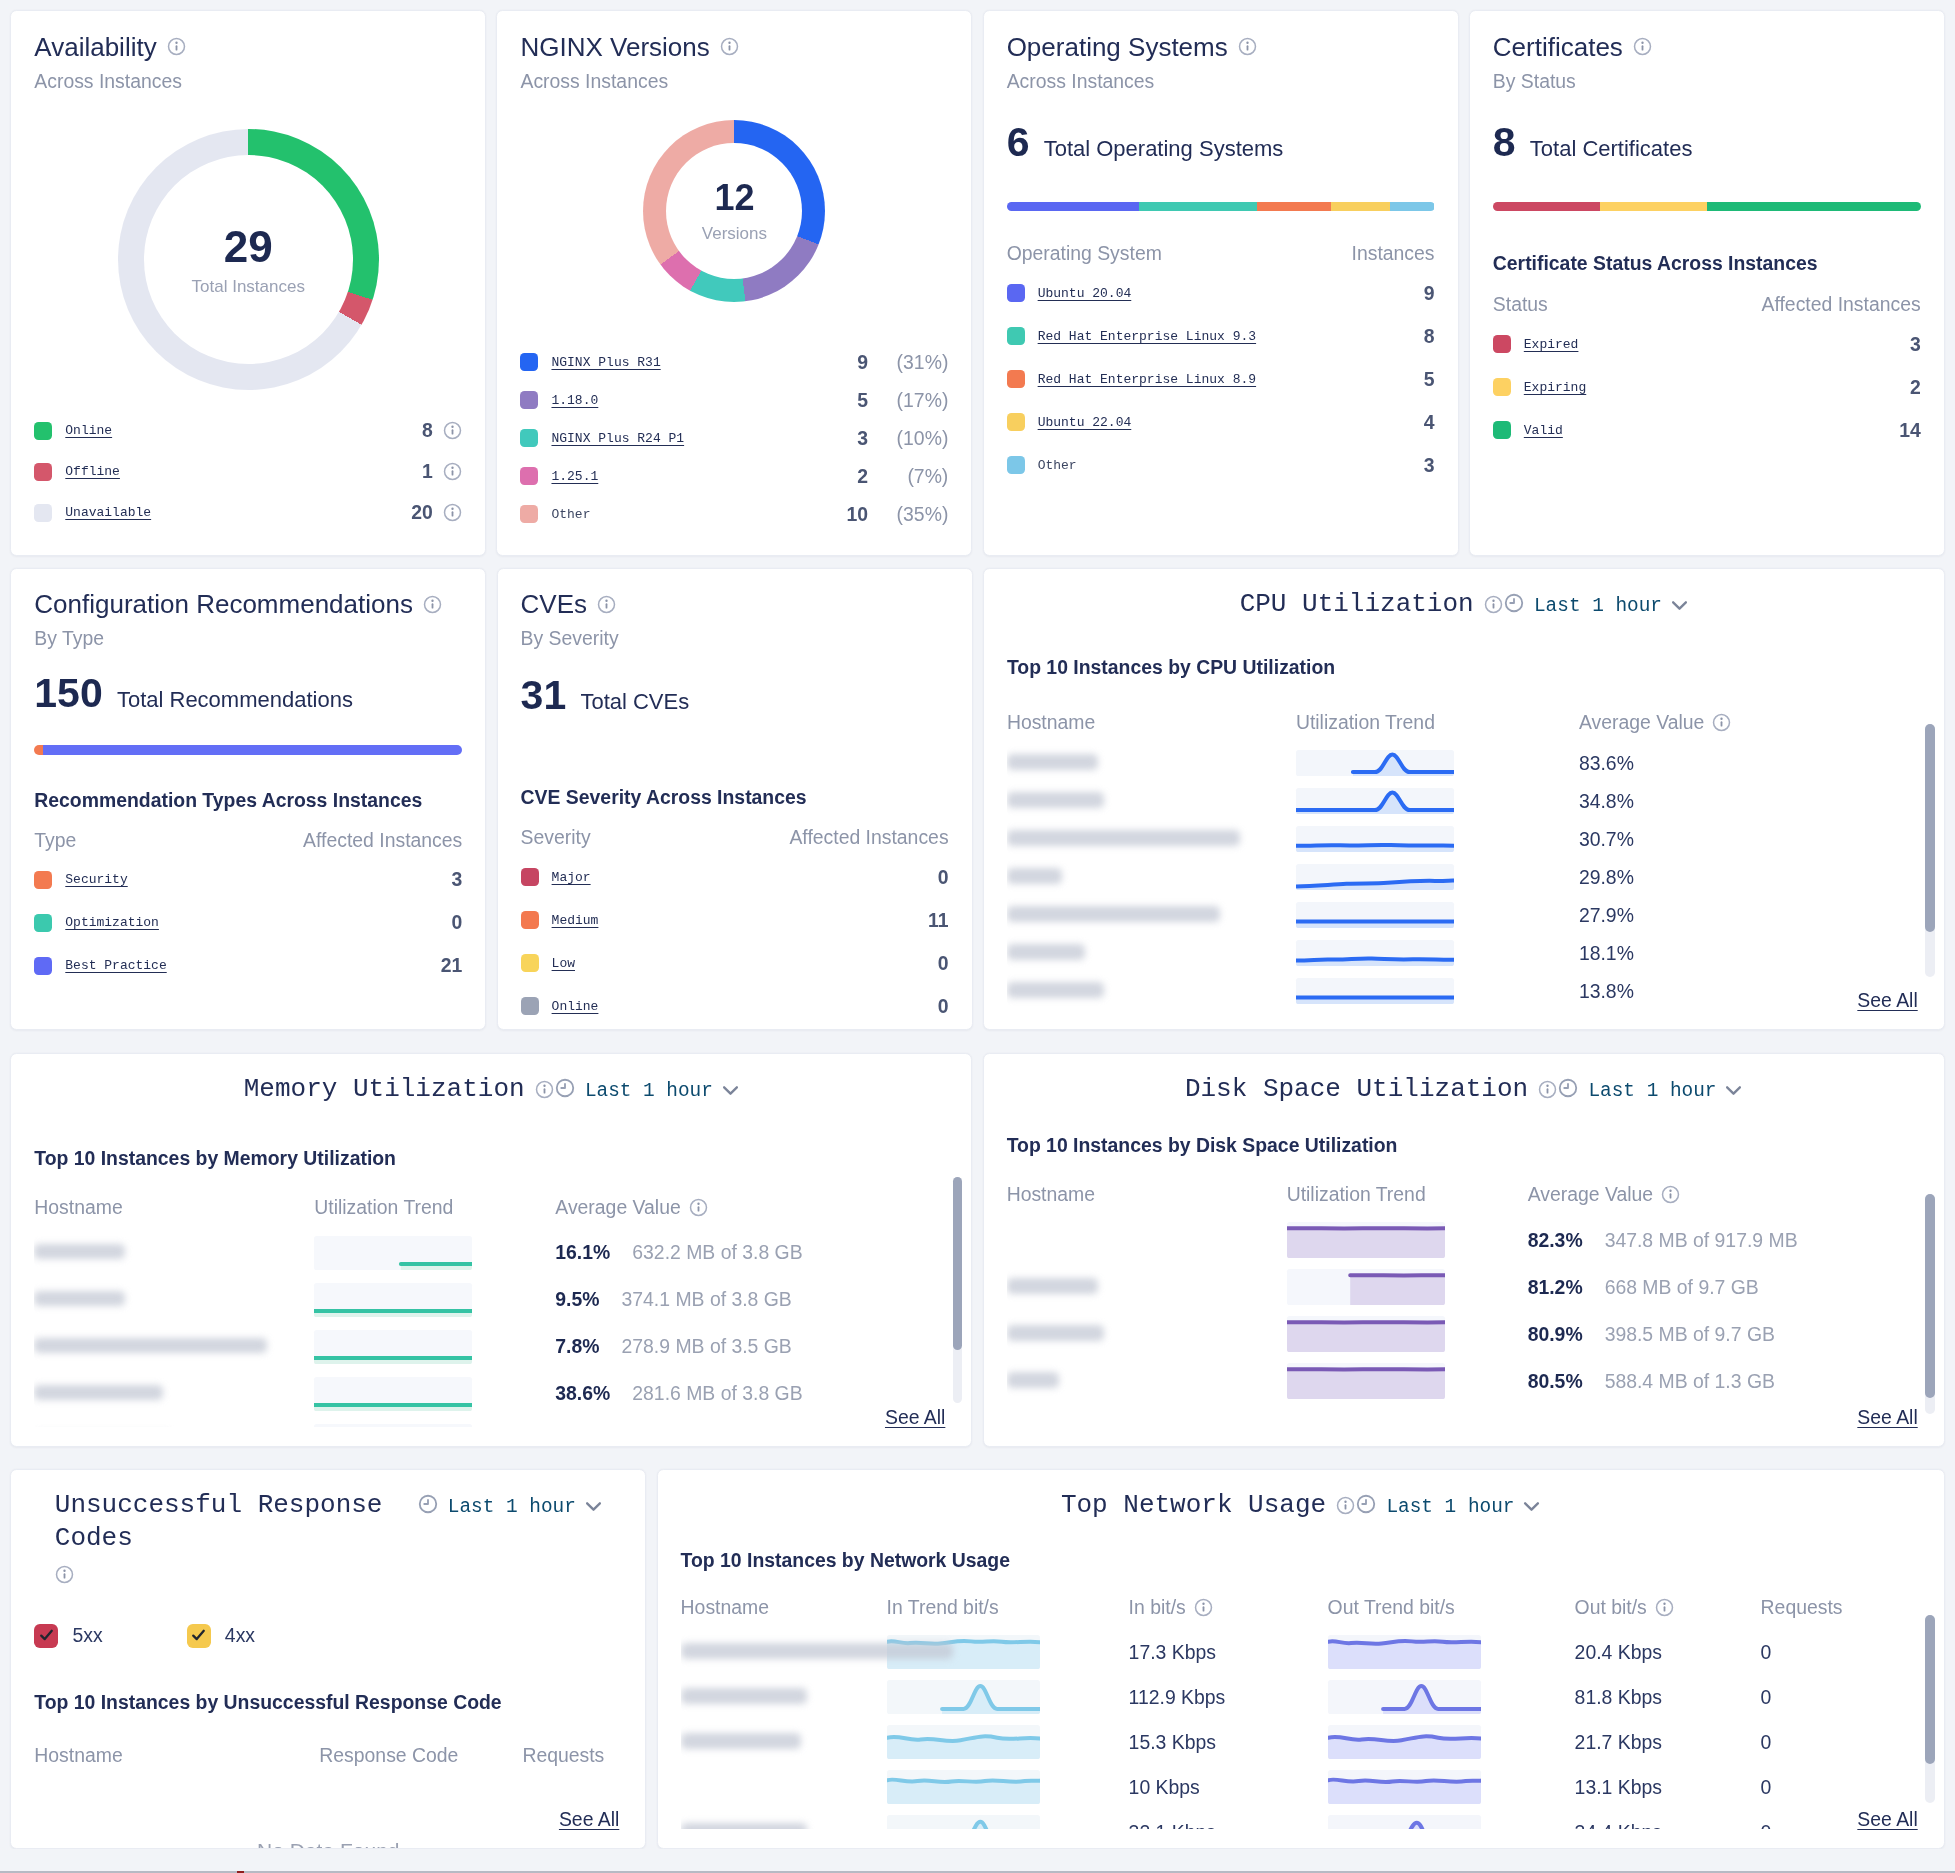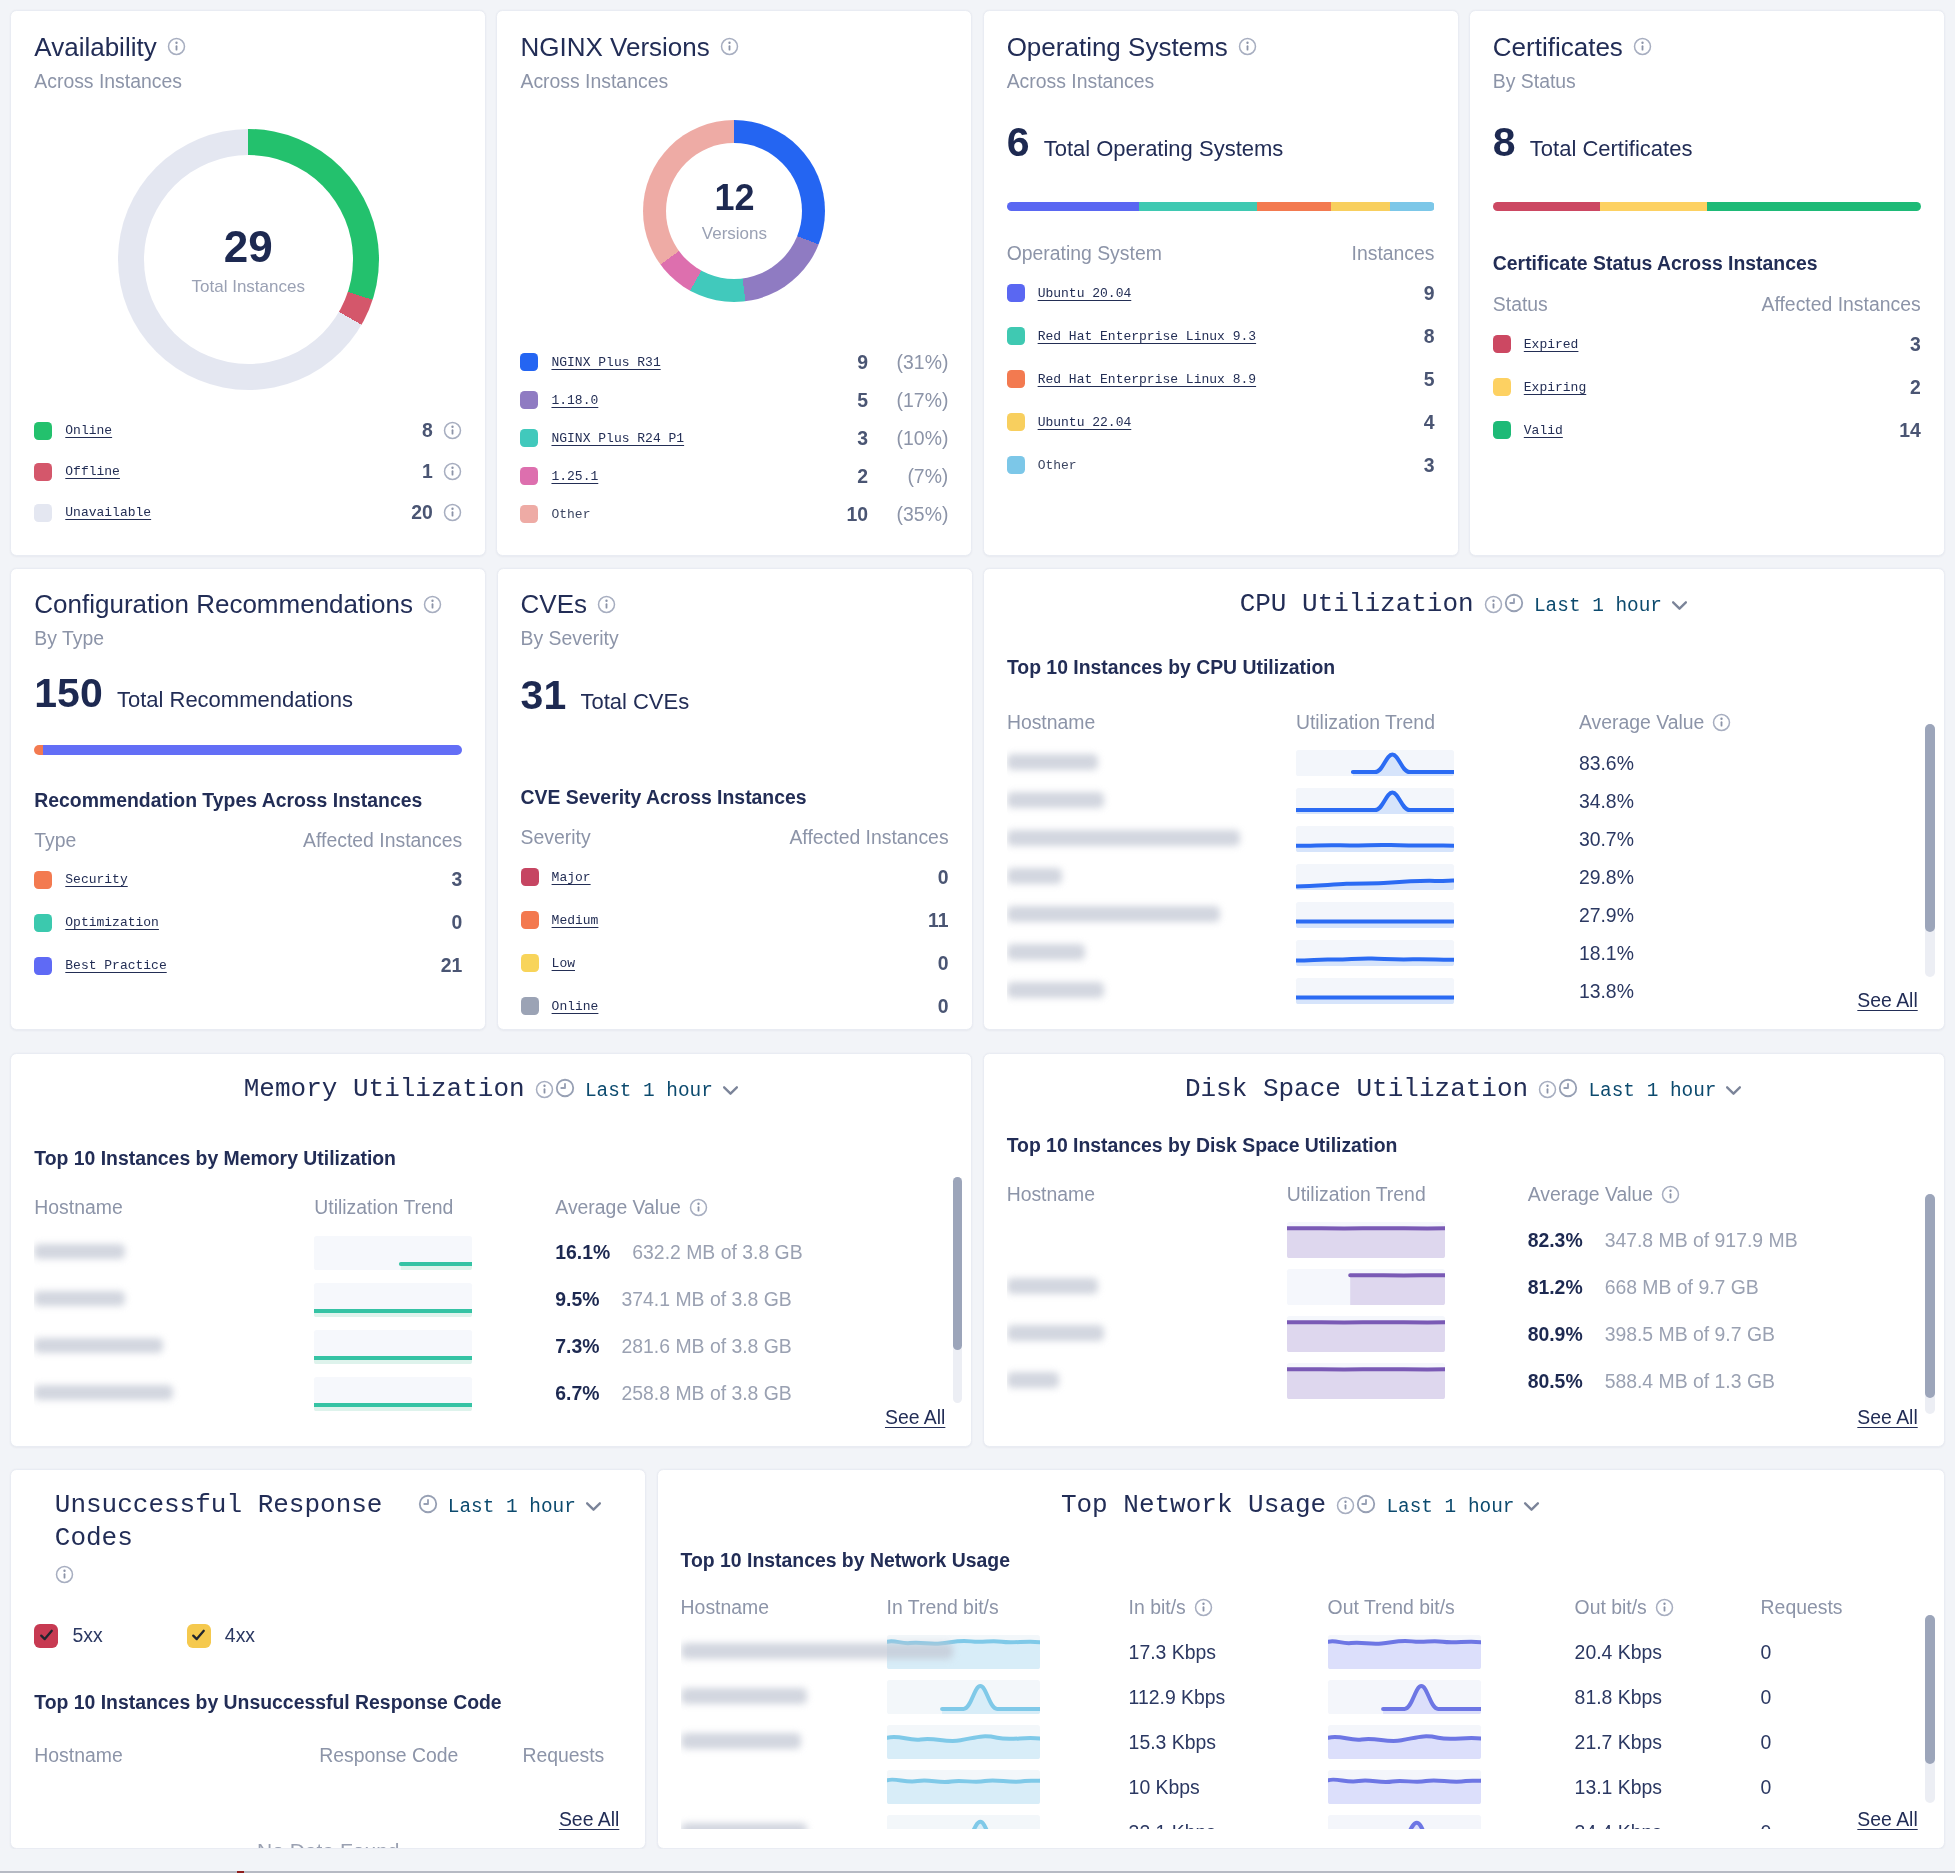--- a/index.html
+++ b/index.html
@@ -642,28 +642,38 @@
             <span class="host"><i class="blob" style="width:91px"></i></span>
             <span>
               <svg class="spark sp-mem" viewBox="0 0 100 40" preserveAspectRatio="none">
                 <path class="area" d="M0,33 L100,33 L100,40 L0,40 Z" stroke="none"></path>
                 <path class="line" d="M0,33 L100,33" fill="none"></path>
               </svg>
             </span>
             <span class="util-val"><b>9.5%</b><em>374.1 MB of 3.8 GB</em></span>
           </div>
           <div class="util-row mem-grid h72">
-            <span class="host"><i class="blob" style="width:129px"></i></span>
+            <span class="host"><i class="blob" style="width:233px"></i></span>
             <span>
               <svg class="spark sp-mem" viewBox="0 0 100 40" preserveAspectRatio="none">
                 <path class="area" d="M0,33 L100,33 L100,40 L0,40 Z" stroke="none"></path>
                 <path class="line" d="M0,33 L100,33" fill="none"></path>
               </svg>
             </span>
-            <span class="util-val"><b>7.3%</b><em>281.6 MB of 3.8 GB</em></span>
+            <span class="util-val"><b>7.8%</b><em>278.9 MB of 3.5 GB</em></span>
+          </div>
+          <div class="util-row mem-grid h72">
+            <span class="host"><i class="blob" style="width:129px"></i></span>
+            <span>
+              <svg class="spark sp-mem" viewBox="0 0 100 40" preserveAspectRatio="none">
+                <path class="area" d="M0,33 L100,33 L100,40 L0,40 Z" stroke="none"></path>
+                <path class="line" d="M0,33 L100,33" fill="none"></path>
+              </svg>
+            </span>
+            <span class="util-val"><b>38.6%</b><em>281.6 MB of 3.8 GB</em></span>
           </div>
           <div class="util-row mem-grid h72">
             <span class="host"><i class="blob" style="width:139px"></i></span>
             <span>
               <svg class="spark sp-mem" viewBox="0 0 100 40" preserveAspectRatio="none">
                 <path class="area" d="M0,33 L100,33 L100,40 L0,40 Z" stroke="none"></path>
                 <path class="line" d="M0,33 L100,33" fill="none"></path>
               </svg>
             </span>
             <span class="util-val"><b>6.7%</b><em>258.8 MB of 3.8 GB</em></span>

